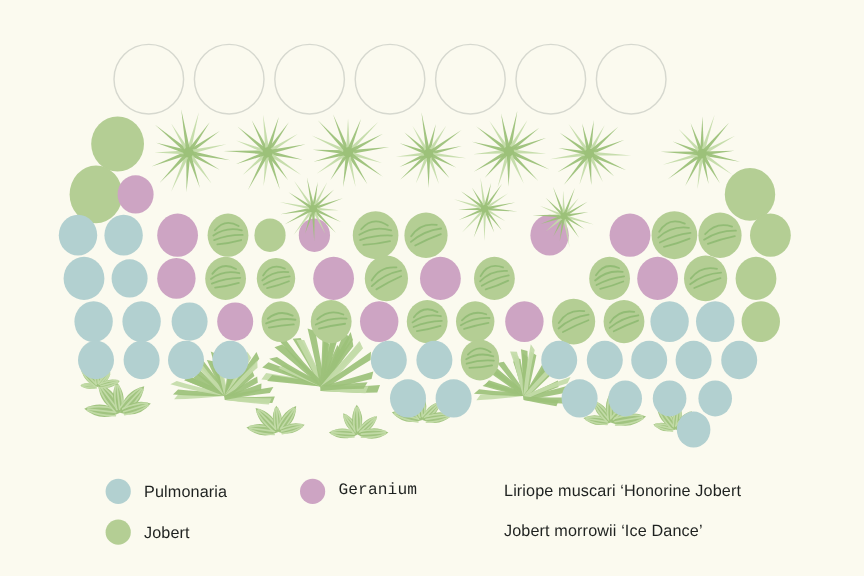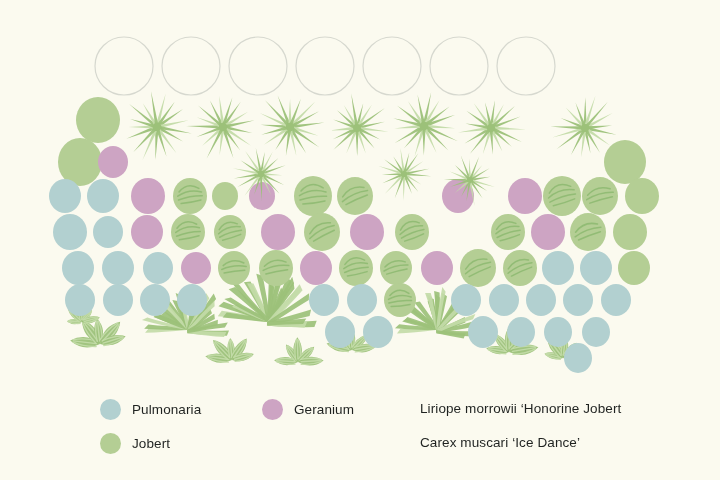--- a/index.html
+++ b/index.html
@@ -29,42 +29,42 @@
   }
   #legend {
     position: absolute;
     left: 0;
     top: 392px;
     width: 720px;
     height: 76px;
   }
   .legend-col-left {
     position: absolute;
-    left: 100px;
+    left: 88px;
     top: 0;
     width: 300px;
   }
   .legend-col-right {
     position: absolute;
     left: 420px;
     top: 0;
     width: 280px;
   }
   .legend-row {
     position: relative;
     height: 34px;
   }
   .legend-entry {
     position: absolute;
     display: flex;
     align-items: center;
     height: 34px;
   }
   .legend-entry.slot-a { left: 0; }
-  .legend-entry.slot-b { left: 162px; }
+  .legend-entry.slot-b { left: 162px; font-family: Liberation Mono, monospace; }
   .swatch {
     width: 21px;
     height: 21px;
     border-radius: 50%;
     flex: 0 0 auto;
   }
   .legend-label {
     margin-left: 11px;
     font-size: 13.5px;
     color: #1f2220;
@@ -881,18 +881,18 @@
         </div>
       </div>
       <div class="legend-row">
         <div class="legend-entry slot-a">
           <span class="swatch" style="background:#b4ce94"></span>
           <span class="legend-label">Jobert</span>
         </div>
       </div>
     </div>
     <div class="legend-col-right">
-      <div class="legend-note">Liriope morrowii ‘Honorine Jobert</div>
-      <div class="legend-note">Carex muscari ‘Ice Dance’</div>
+      <div class="legend-note">Liriope muscari ‘Honorine Jobert</div>
+      <div class="legend-note">Jobert morrowii ‘Ice Dance’</div>
     </div>
   </div>
 
 </div>
 
 </body></html>

